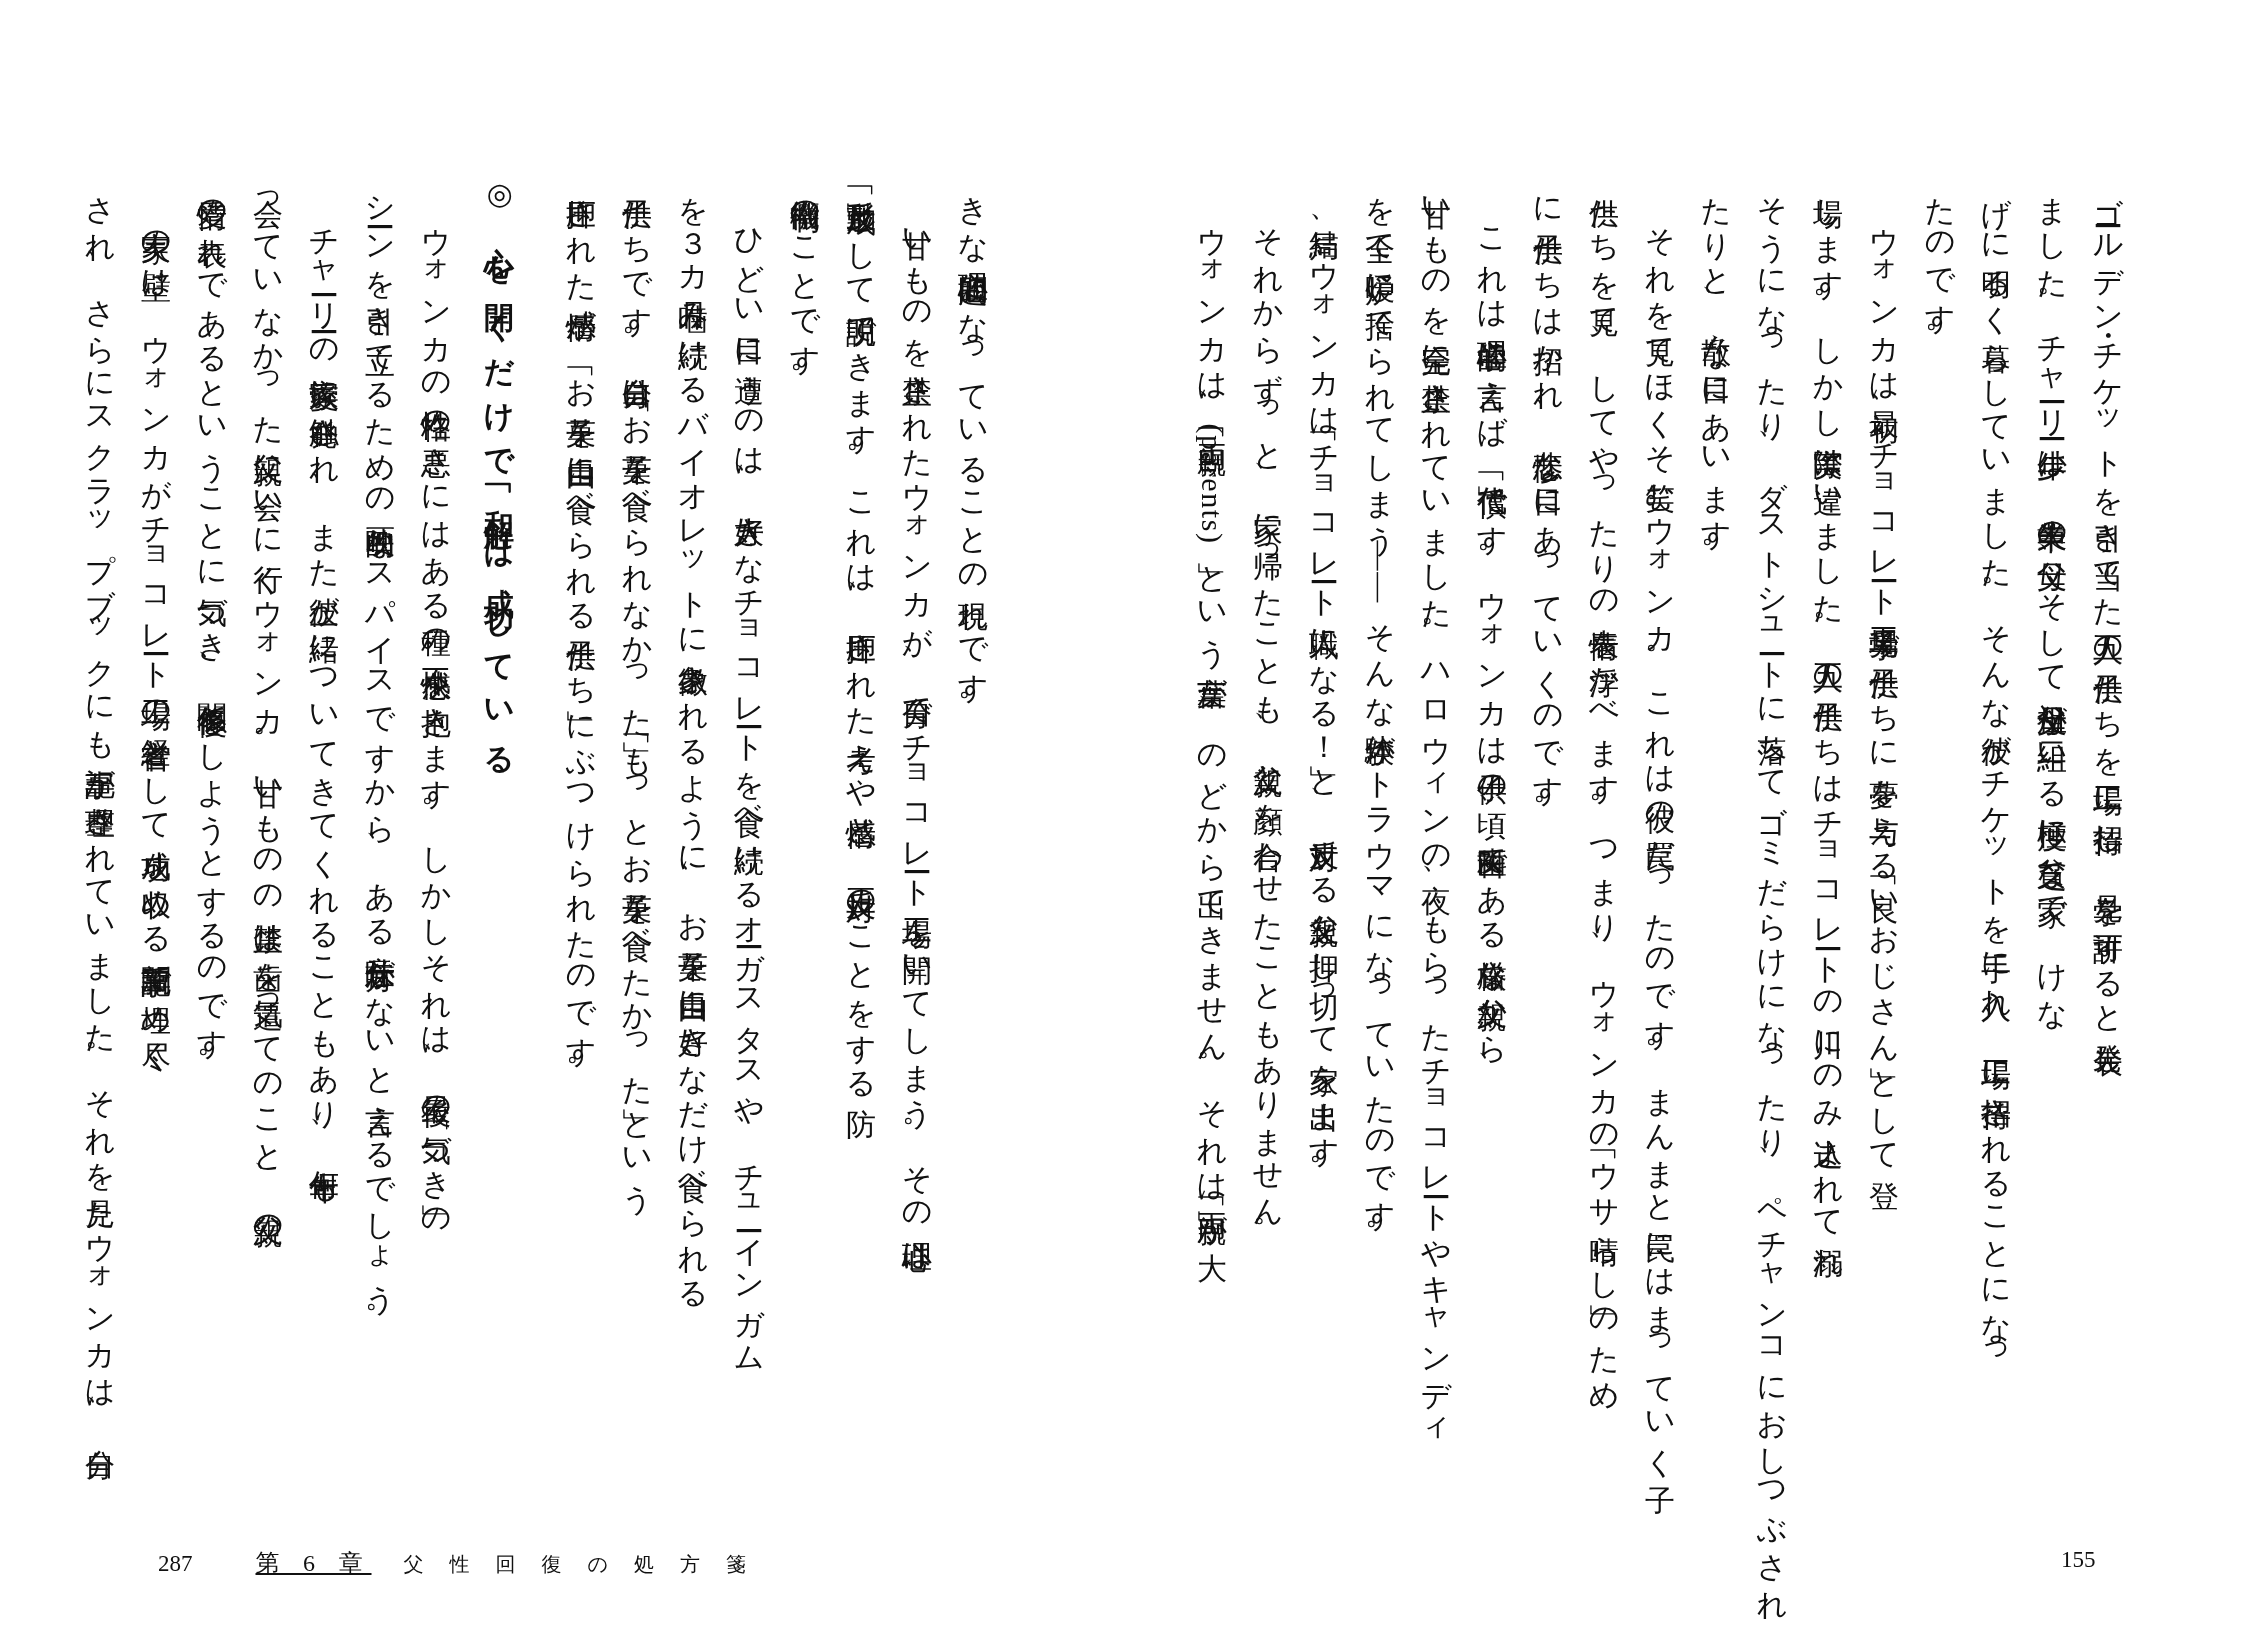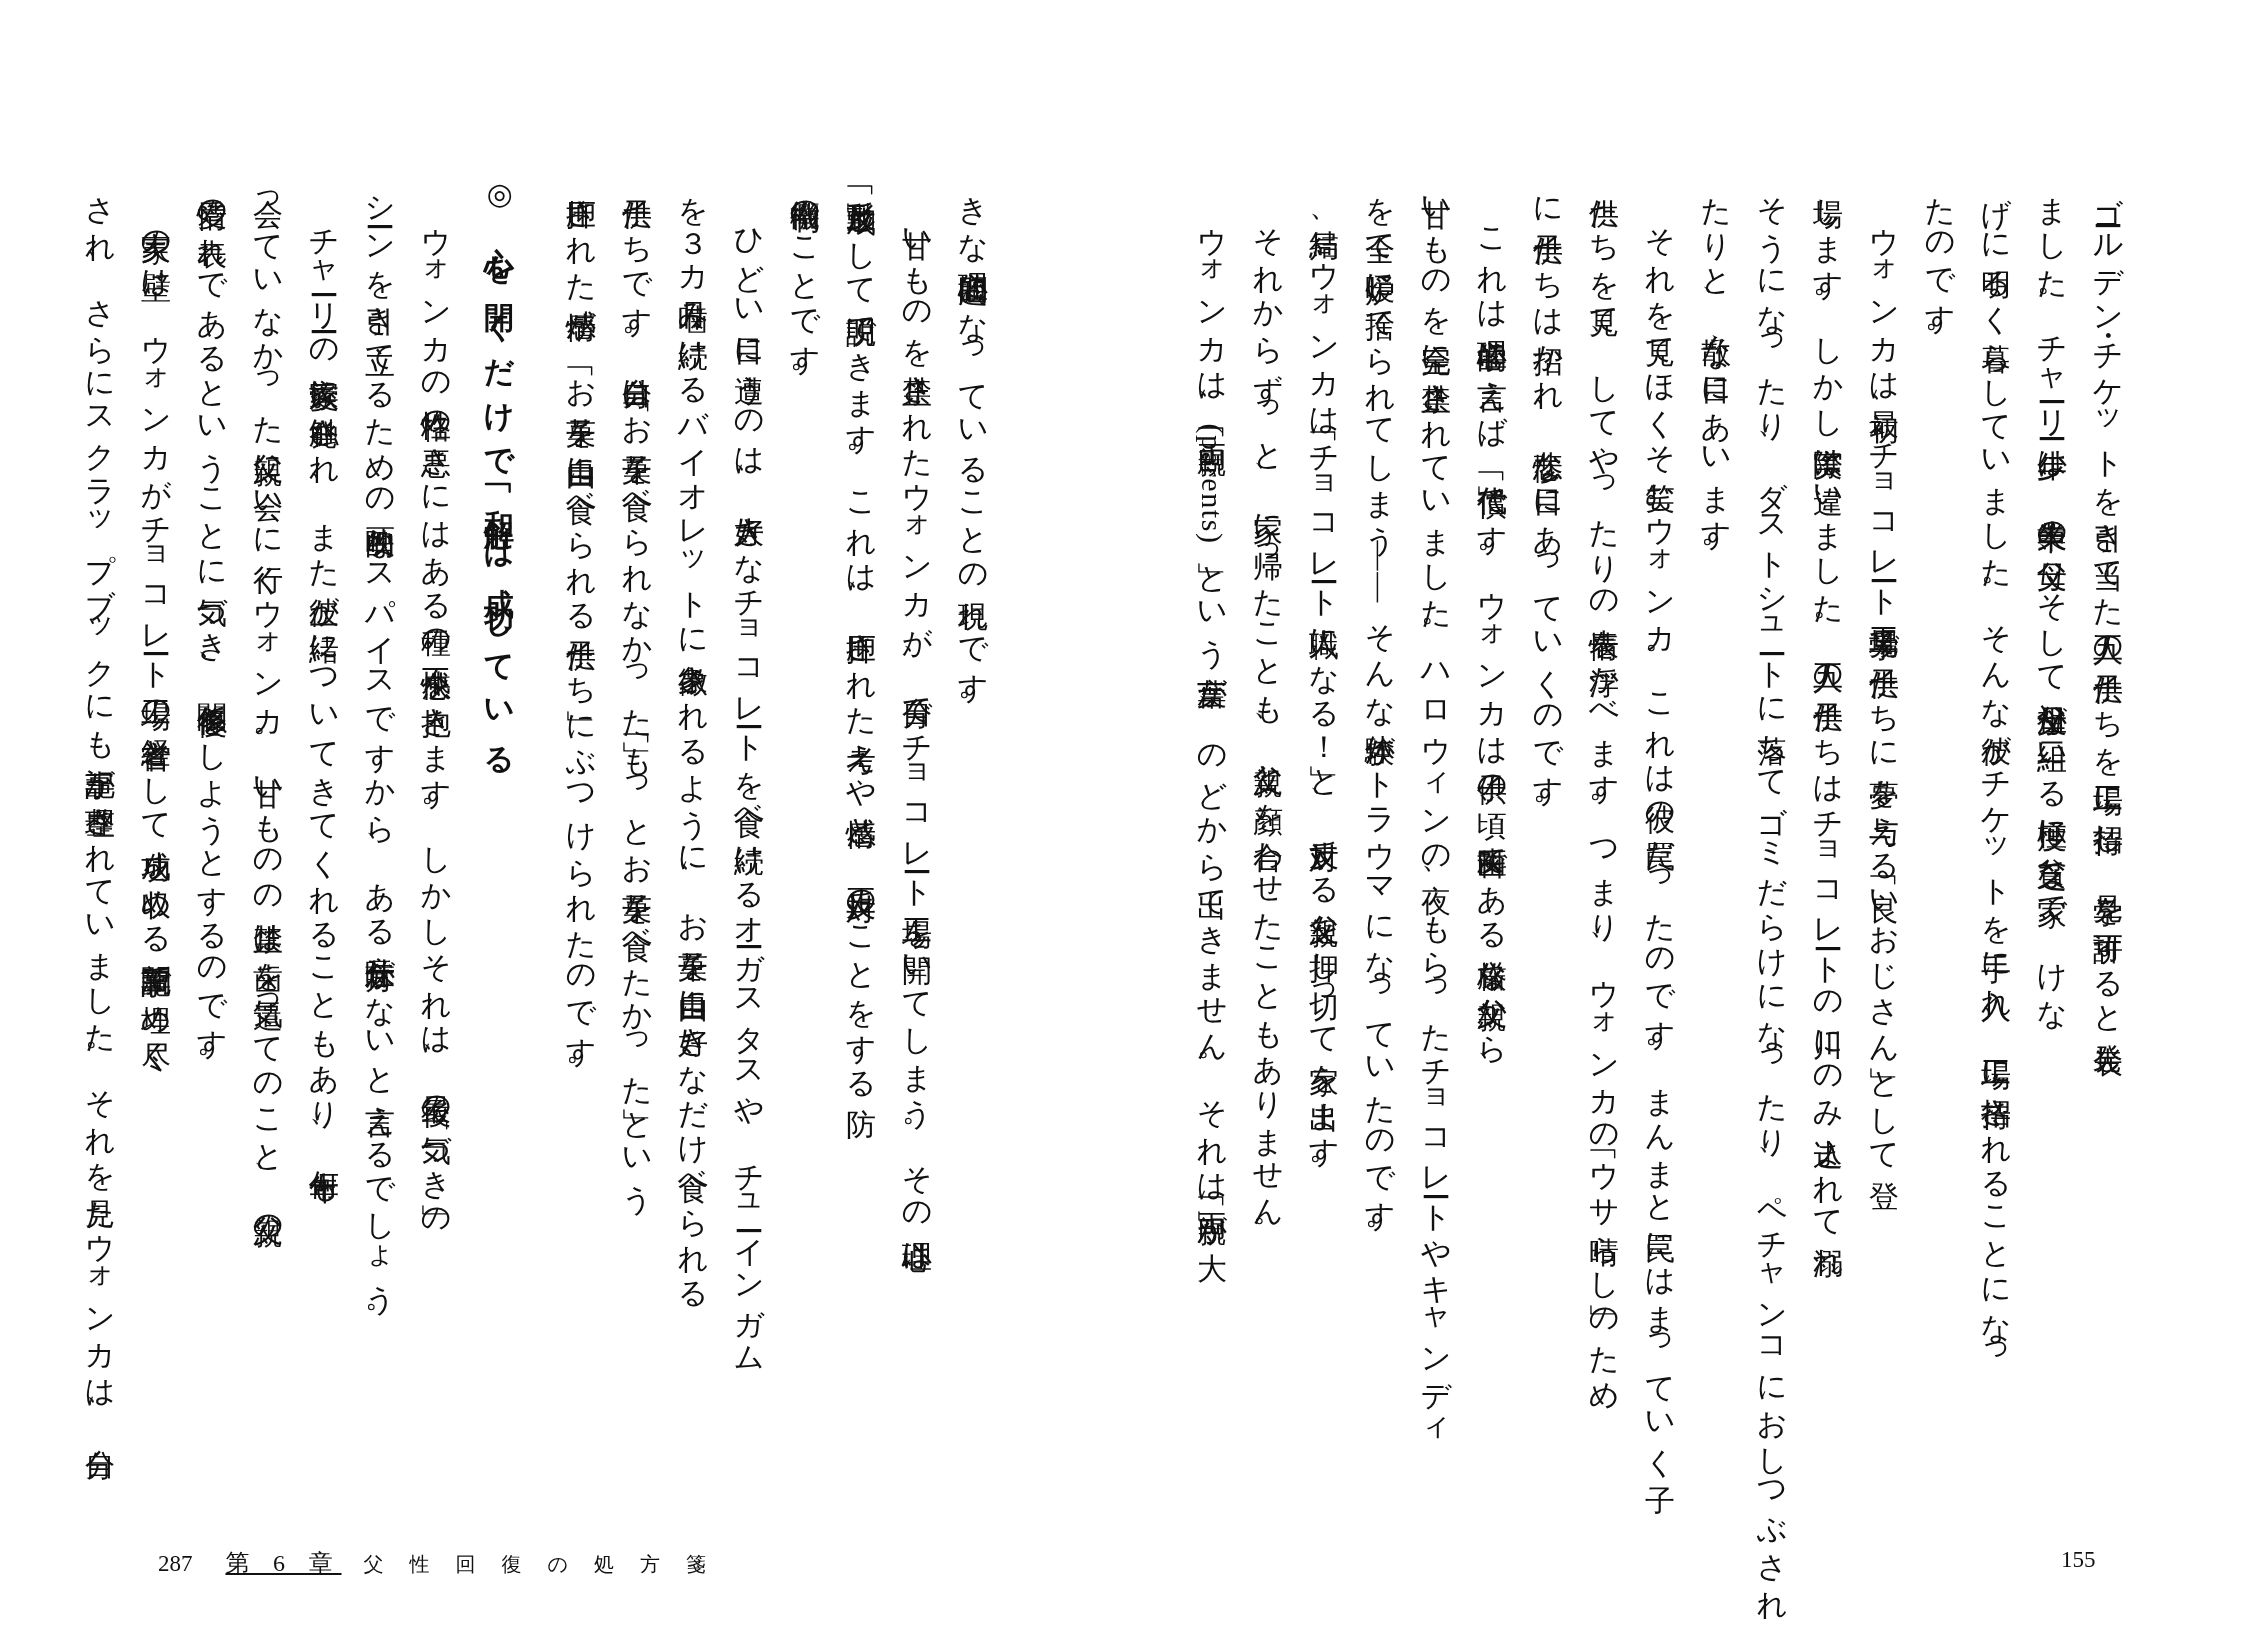--- a/index.html
+++ b/index.html
@@ -52,36 +52,36 @@
     margin-right: 26px;
     margin-left: 7px;
   }
 
   .footer-left {
     position: absolute;
     top: 1547px;
     left: 158px;
     display: flex;
     align-items: baseline;
-    gap: 33px;
+    gap: 63px;
   }
   .page-number {
     font-size: 23px;
     font-family: "Liberation Serif", "DejaVu Serif", serif;
   }
   .chapter-label {
     font-size: 24px;
     letter-spacing: 8.8px;
     font-family: "Liberation Serif", "DejaVu Serif", serif;
     text-decoration: underline;
   }
   .chapter-title {
     font-size: 20px;
     letter-spacing: 26px;
-    margin-left: 22px;
+    margin-left: 32px;
     font-family: "Liberation Serif", "DejaVu Serif", serif;
   }
   .pagenum-right {
     position: absolute;
     top: 1547px;
     left: 937px;
     font-size: 23px;
     font-family: "Liberation Serif", "DejaVu Serif", serif;
   }
 </style>

